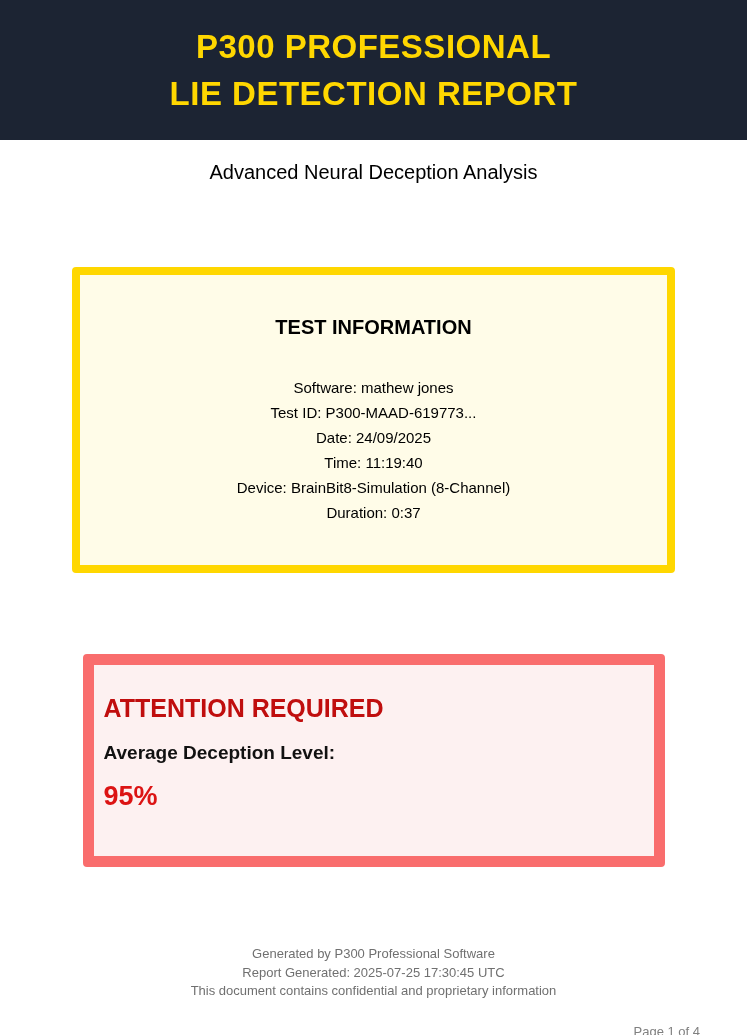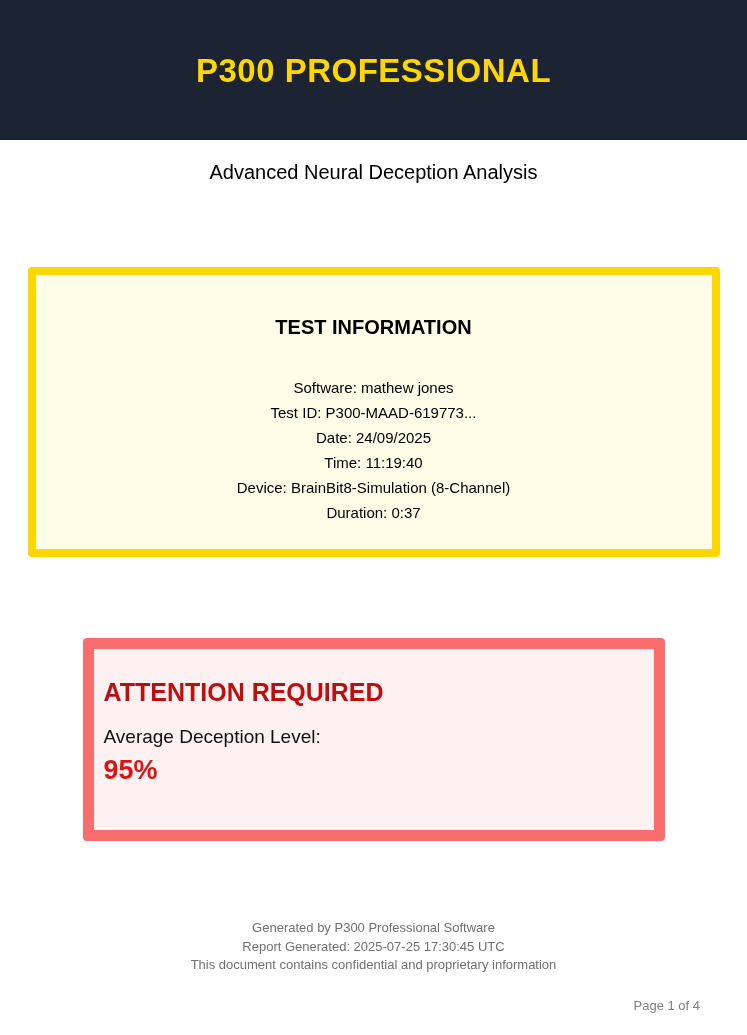--- a/index.html
+++ b/index.html
@@ -38,27 +38,27 @@
   .report-subtitle {
     margin-top: 21px;
     text-align: center;
     font-size: 20px;
     font-weight: normal;
     color: #000000;
   }
   
   .test-info-card {
     box-sizing: border-box;
-    width: 692px;
+    width: 603px;
     margin: 83px auto 0 auto;
     border: 8px solid #ffd700;
     border-radius: 4px;
     background: #fffce8;
     text-align: center;
-    padding: 41px 10px 24px 10px;
+    padding: 41px 10px 40px 10px;
   }
   .test-info-title {
     font-size: 20px;
     font-weight: bold;
     color: #000000;
     margin: 0 0 36px 0;
   }
   .test-info-line {
     font-size: 15px;
     color: #000000;
@@ -77,25 +77,25 @@
   }
   .attention-title {
     font-size: 25px;
     font-weight: bold;
     color: #c00e0e;
     margin: 0;
   }
   .deception-label {
     margin-top: 19px;
     font-size: 19px;
-    font-weight: normal;
+    font-weight: bold;
     color: #111111;
   }
   .deception-value {
-    margin-top: 7px;
+    margin-top: 17px;
     font-size: 27px;
     font-weight: bold;
     color: #dc1414;
   }
   
   .report-footer {
     margin-top: 78px;
     text-align: center;
     font-size: 13px;
     font-weight: normal;
@@ -111,20 +111,21 @@
   }
 </style>
 </head>
 <body>
 
 <div class="page">
 
   <div class="report-header">
     <div class="report-title">
       <div>P300 PROFESSIONAL</div>
+      <div>LIE DETECTION REPORT</div>
     </div>
   </div>
 
   <div class="report-subtitle">Advanced Neural Deception Analysis</div>
 
   <div class="test-info-card">
     <div class="test-info-title">TEST INFORMATION</div>
     <div class="test-info-line">Software: mathew jones</div>
     <div class="test-info-line">Test ID: P300-MAAD-619773...</div>
     <div class="test-info-line">Date: 24/09/2025</div>

